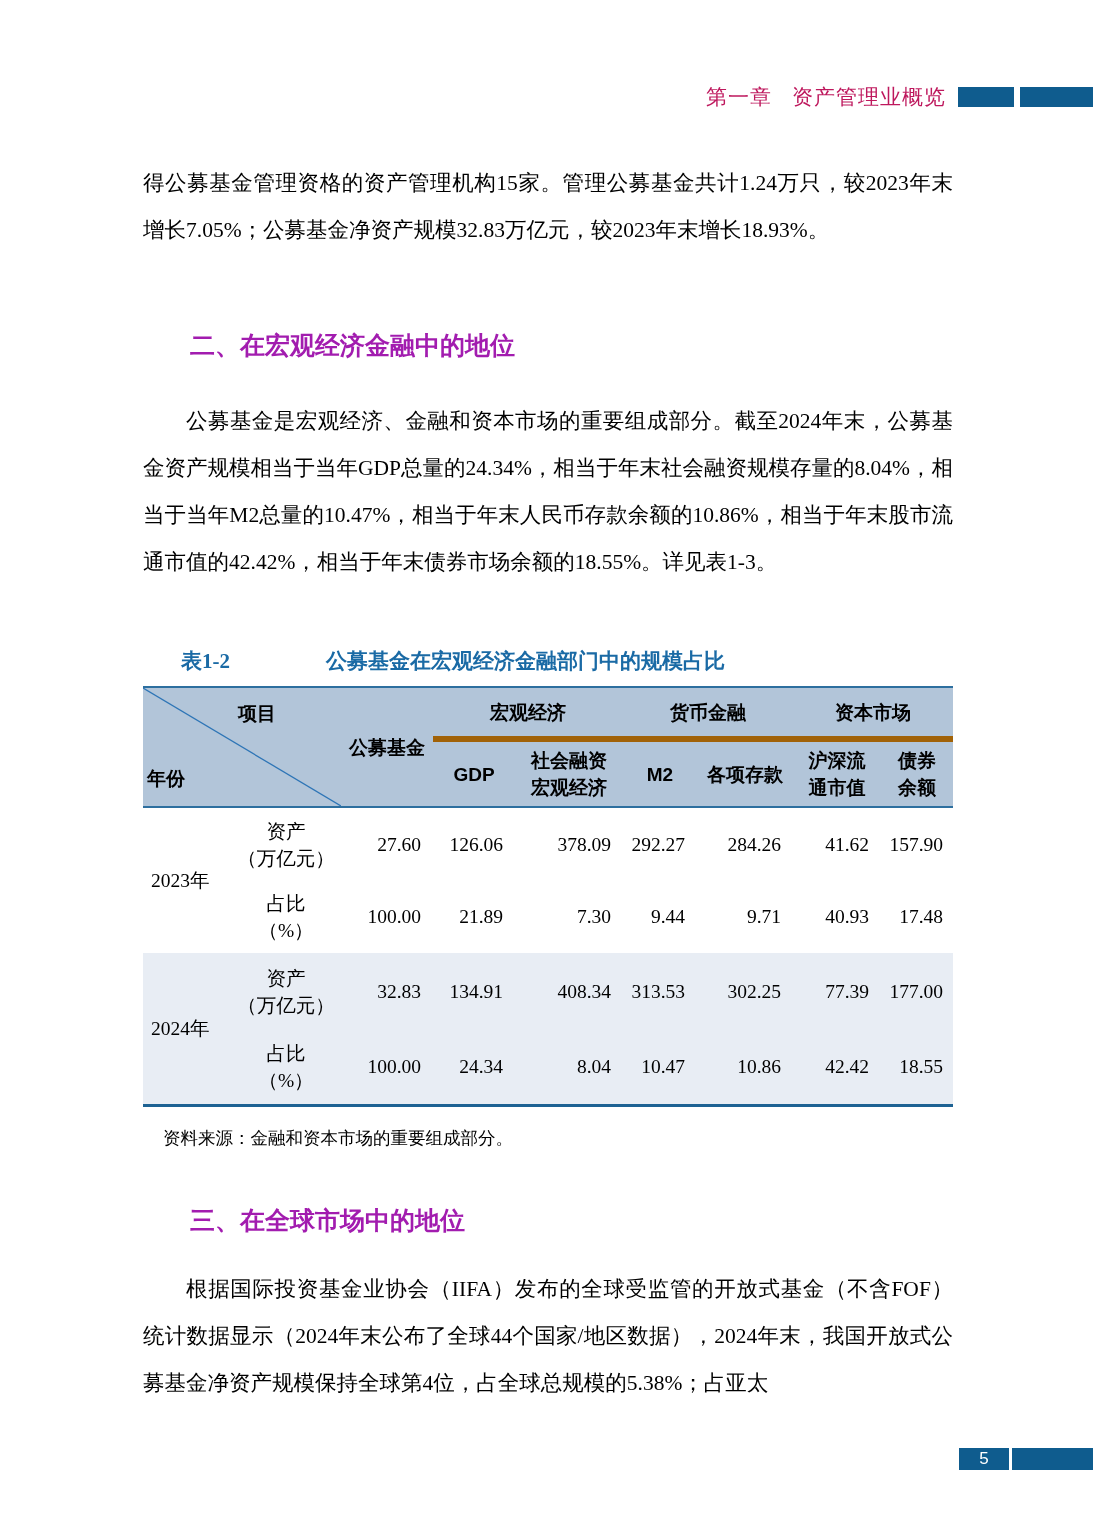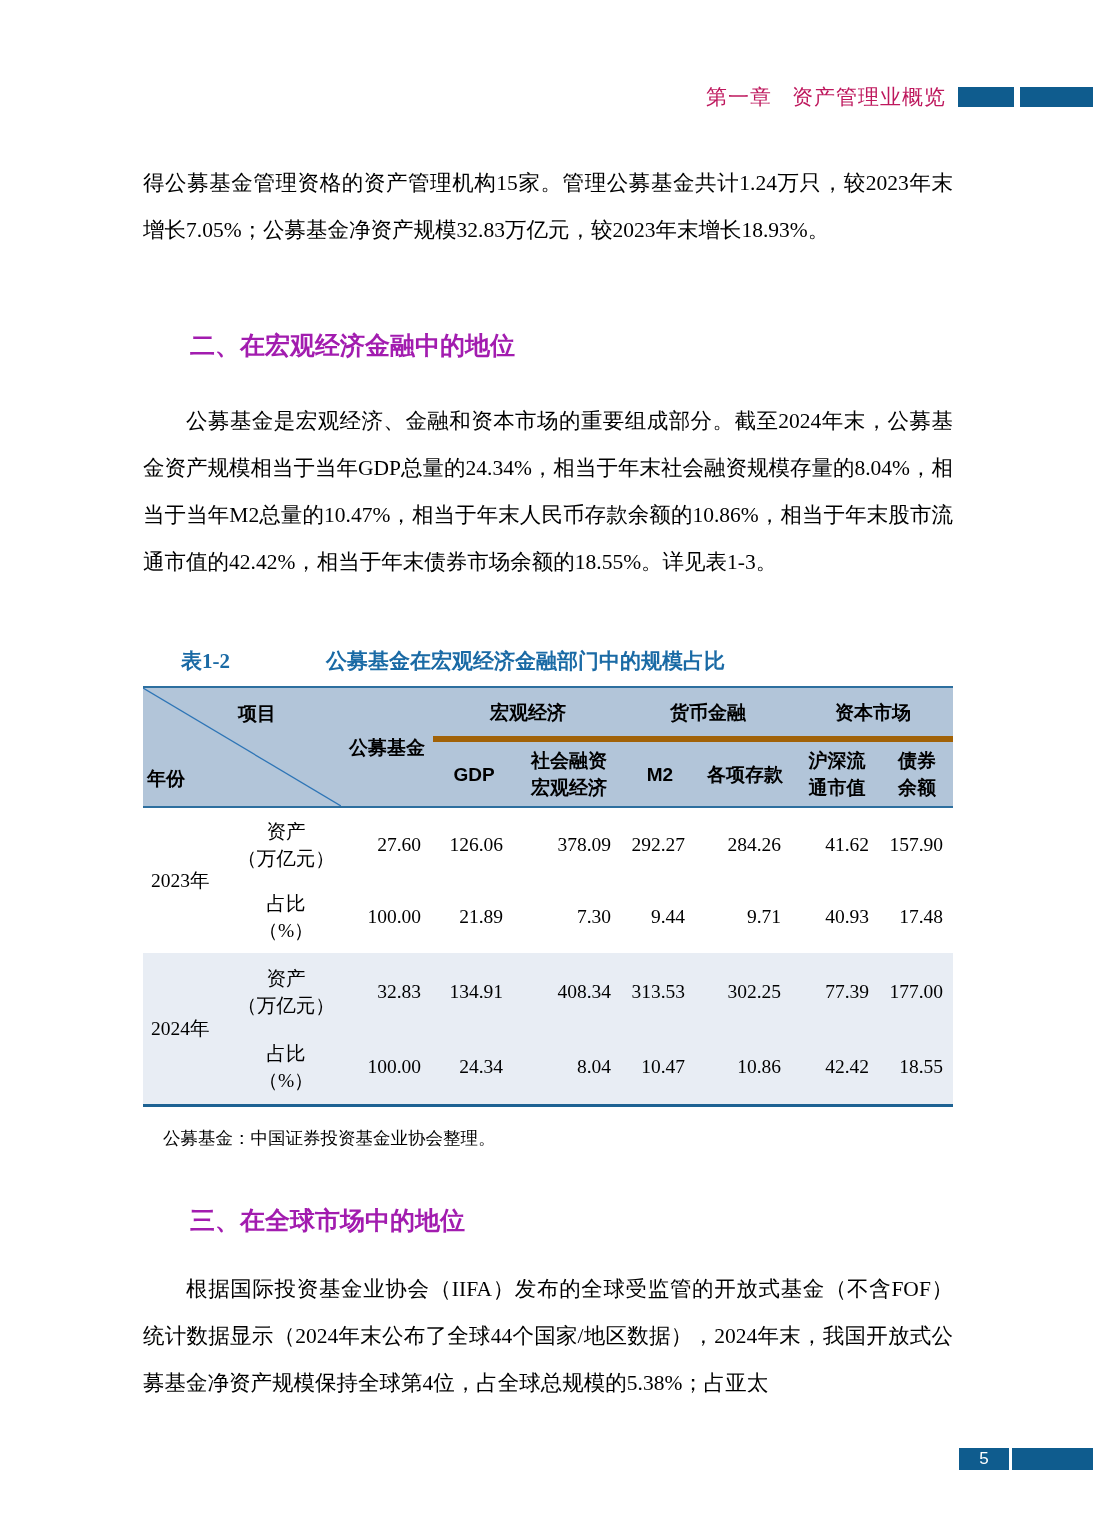--- a/index.html
+++ b/index.html
@@ -202,21 +202,21 @@
           <td>8.04</td>
           <td>10.47</td>
           <td>10.86</td>
           <td>42.42</td>
           <td class="num-bond">18.55</td>
         </tr>
       </tbody>
     </table>
   </div>
 
-  <div class="source">公募基金：中国证券投资基金业协会整理。</div>
+  <div class="source">资料来源：金融和资本市场的重要组成部分。</div>
 
   <div class="sec-heading h3">三、在全球市场中的地位</div>
   <div class="para p3 indent">根据国际投资基金业协会（IIFA）发布的全球受监管的开放式基金（不含FOF）统计数据显示（2024年末公布了全球44个国家/地区数据），2024年末，我国开放式公募基金净资产规模保持全球第4位，占全球总规模的5.38%；占亚太</div>
 
   <div class="doc-footer">
     <div class="page-num-block">
       <span>5</span>
     </div>
     <div class="footer-end-block"></div>
   </div>

